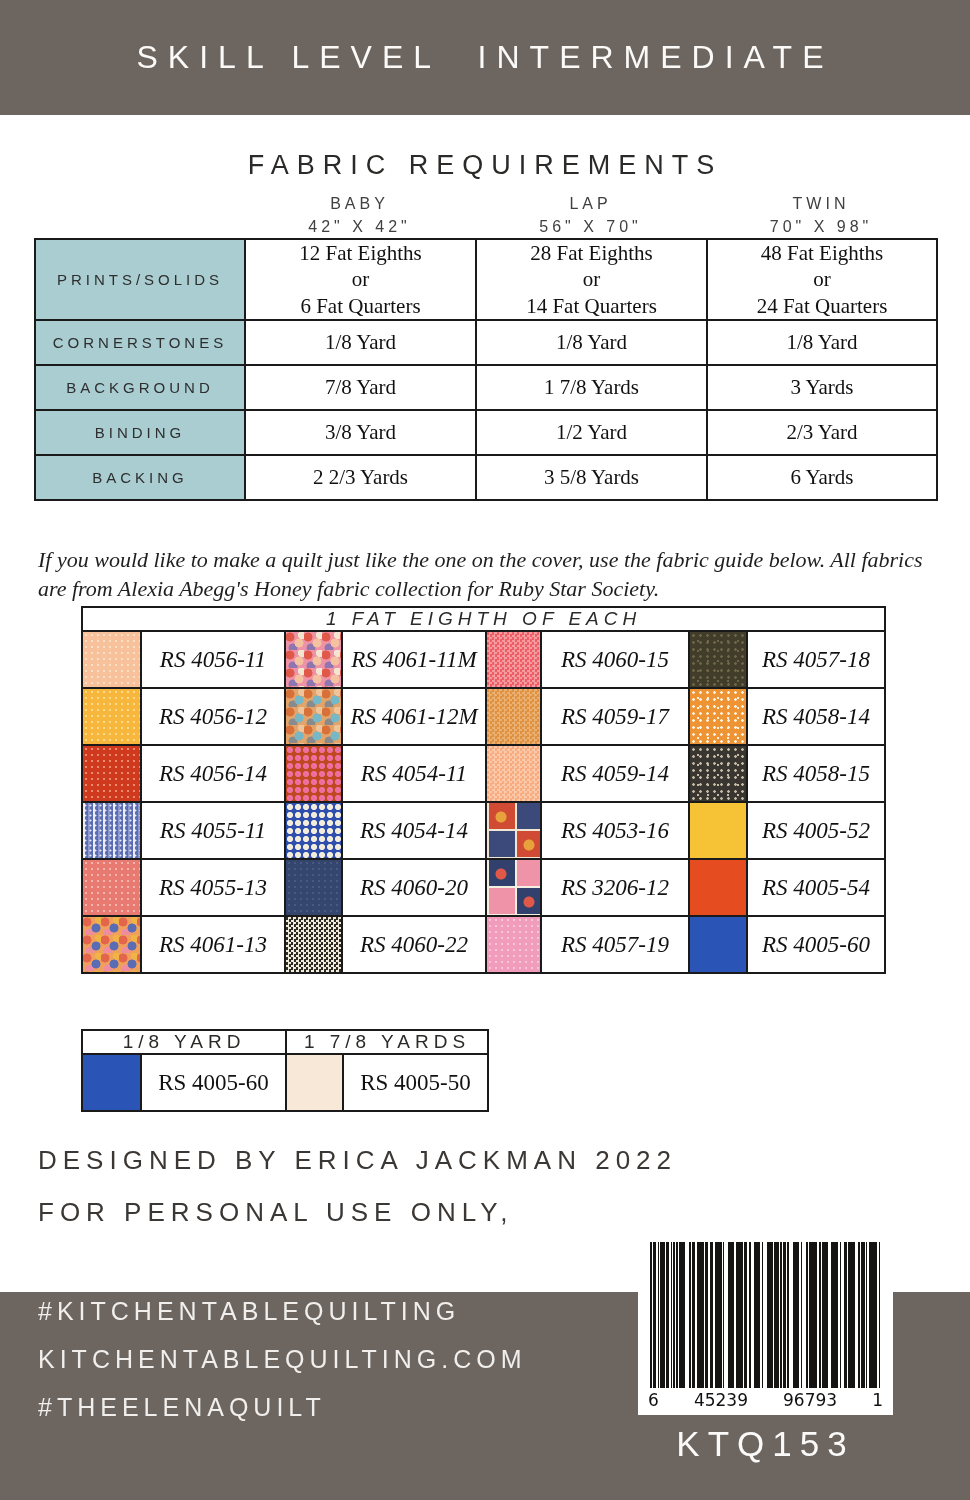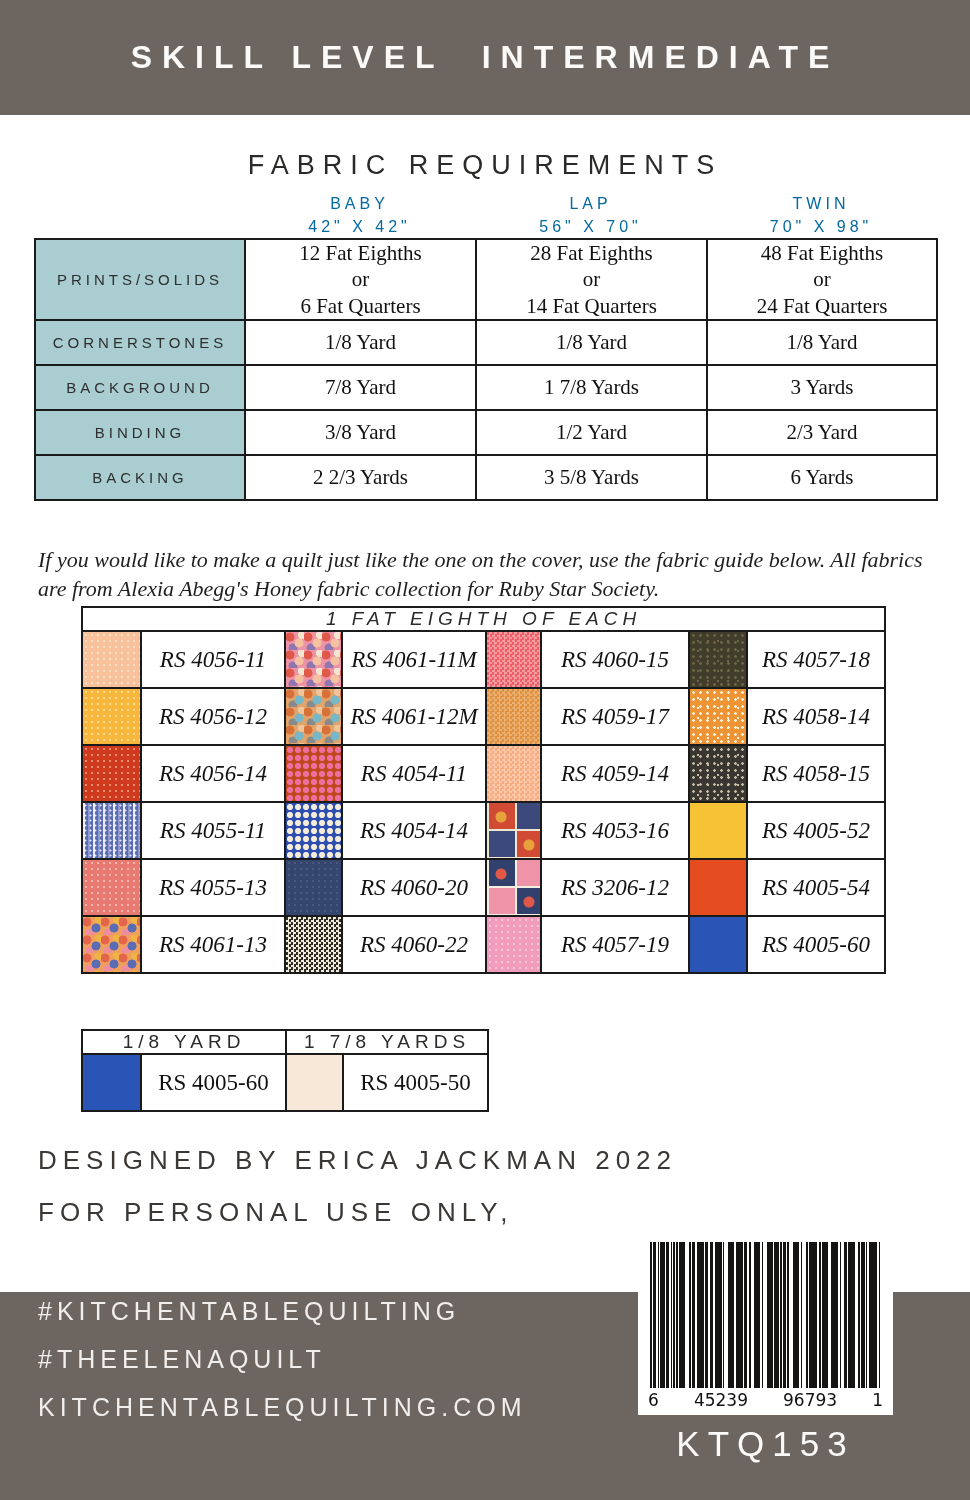--- a/index.html
+++ b/index.html
@@ -2,28 +2,28 @@
 <html><head>
 <meta charset="utf-8">
 <style>
   html,body{margin:0;padding:0;background:#ffffff;}
   .page{position:relative;width:970px;height:1500px;background:#ffffff;overflow:hidden;
         font-family:"Liberation Sans",sans-serif;color:#2b2a28;}
 
   
   .topbar{position:absolute;left:0;top:0;width:970px;height:115px;background:#6d6660;
           display:flex;align-items:center;justify-content:center;}
-  .topbar span{color:#fbfaf9;font-size:32px;letter-spacing:10px;font-weight:700;white-space:pre;}
+  .topbar span{color:#fbfaf9;font-size:32px;letter-spacing:10px;font-weight:400;white-space:pre;}
 
   
   .rq-title{position:absolute;left:0;top:150px;width:100%;margin:0;text-align:center;
             font-size:27px;font-weight:400;letter-spacing:8px;color:#2b2a28;}
   .size-headers{position:absolute;left:34px;top:192px;width:902px;display:grid;
                 grid-template-columns:210px 231px 231px 230px;}
-  .size-h{text-align:center;font-size:16px;letter-spacing:4px;line-height:1.45;color:#0369a1;}
+  .size-h{text-align:center;font-size:16px;letter-spacing:4px;line-height:1.45;color:#404040;}
   .rq-table{position:absolute;left:34px;top:238px;width:902px;border-collapse:collapse;table-layout:fixed;}
   .rq-table td{border:2px solid #1a1a1a;text-align:center;vertical-align:middle;padding:0;}
   .rq-table tr td{height:43px;}
   .rq-table tr:first-child td{height:78px;}
   .rq-label{background:#a9cdd1;font-size:15px;letter-spacing:4px;color:#2e2e2e;}
   .rq-val{font-family:"Liberation Serif",serif;font-size:21px;color:#111;white-space:pre-line;line-height:1.25;}
 
   
   .note{position:absolute;left:38px;top:545px;width:900px;margin:0;
         font-family:"Liberation Serif",serif;font-style:italic;font-size:22px;line-height:1.32;color:#1f1f1f;}
@@ -268,22 +268,22 @@
 
   <div class="foot-dark">
     <div>DESIGNED BY ERICA JACKMAN 2022</div>
     <div>FOR PERSONAL USE ONLY,</div>
   </div>
 
   <div class="bottombar"></div>
 
   <div class="foot-light">
     <div>#KITCHENTABLEQUILTING</div>
+    <div>KITCHENTABLEQUILTING.COM</div>
     <div>#THEELENAQUILT</div>
-    <div>KITCHENTABLEQUILTING.COM</div>
   </div>
 
   <div class="barcode">
     <div class="bars"></div>
     <div class="bar-digits" id="bar-digits">
         <span>6</span>
         <span>45239</span>
         <span>96793</span>
         <span>1</span>
       </div>

